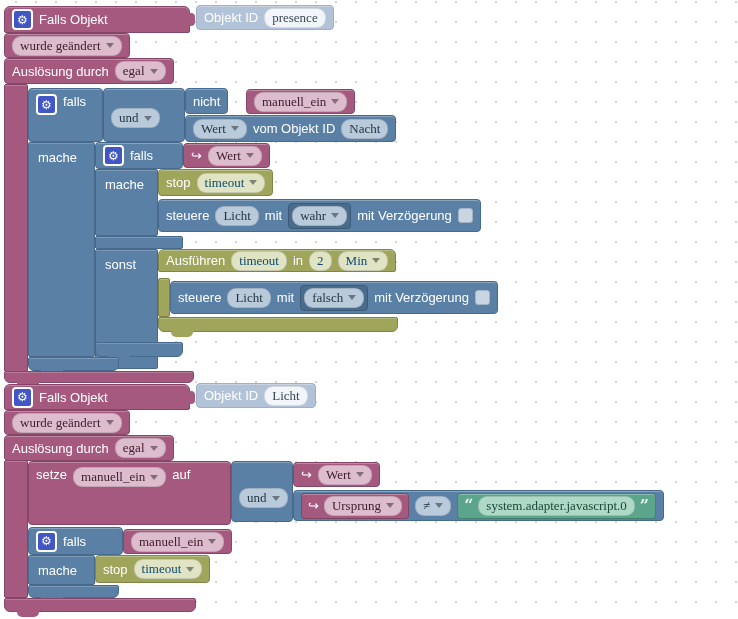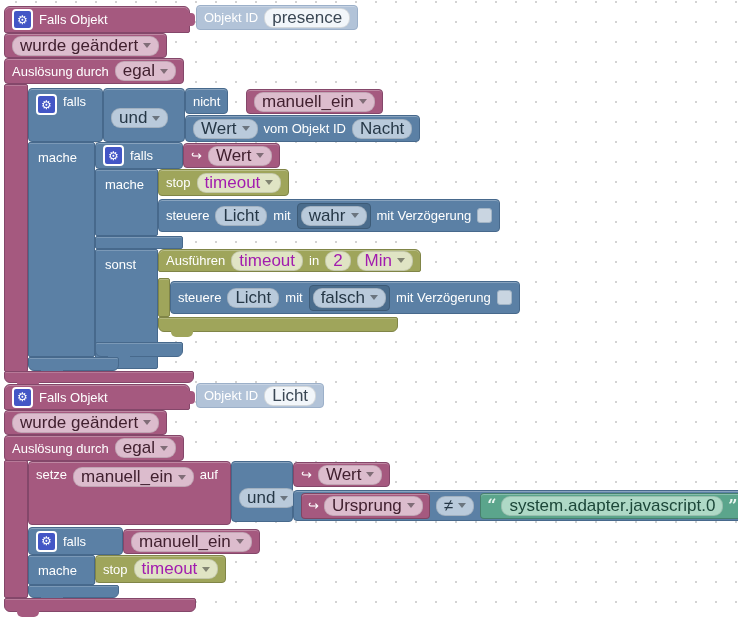--- a/index.html
+++ b/index.html
@@ -11,25 +11,25 @@
     box-sizing:border-box;border:1px solid rgba(0,0,0,.22);border-radius:4px;
     box-shadow:inset 0 1px 0 rgba(255,255,255,.28);color:#fff;font-size:13px;white-space:nowrap;}
   .bar{position:absolute;box-sizing:border-box;border:1px solid rgba(0,0,0,.18);
     box-shadow:inset 0 1px 0 rgba(255,255,255,.2);border-radius:2px;}
   .magenta{background:#a5597f;border-color:#84476a;}
   .blue{background:#5b80a5;border-color:#47698c;}
   .lightblue{background:#b2c3d8;border-color:#9cb0c9;}
   .olive{background:#9fa55b;border-color:#808547;}
   .green{background:#5ba58c;border-color:#478570;}
   .fld{display:inline-flex;align-items:center;gap:5px;border-radius:9px;padding:1px 7px;
-    font-size:17px;border:1px solid rgba(0,0,0,.12);line-height:16px;}
+    font-size:13px;border:1px solid rgba(0,0,0,.12);line-height:16px;font-family:Liberation Serif, serif;}
   .f-mag{background:#dcbccd;color:#41202f;}
   .f-blue{background:#b9cadb;color:#253746;}
   .f-white{background:#f2f6fa;color:#3a4754;}
-  .f-olive{background:#e0e4c4;color:#a21caf;}
+  .f-olive{background:#e0e4c4;color:#0c4a6e;}
   .f-green{background:#aed9c6;color:#1c4739;}
   .caret{width:0;height:0;border-left:4px solid transparent;border-right:4px solid transparent;
     border-top:5px solid rgba(0,0,0,.42);}
   .gear{width:17px;height:17px;flex:0 0 17px;border-radius:4px;background:#4356c6;border:2px solid #fff;
     color:#fff;display:inline-flex;align-items:center;justify-content:center;font-size:12px;line-height:1;
     box-sizing:content-box;}
   .socket{display:inline-flex;background:#4a6c8c;border:1px solid #3d5b77;border-radius:4px;padding:2px 3px;}
   .checkbox{width:13px;height:13px;border-radius:3px;background:#c9d5e1;border:1px solid #a2b4c5;}
   .top-align{align-items:flex-start;padding-top:5px;}
   .rt{border-radius:6px 6px 2px 2px;}

